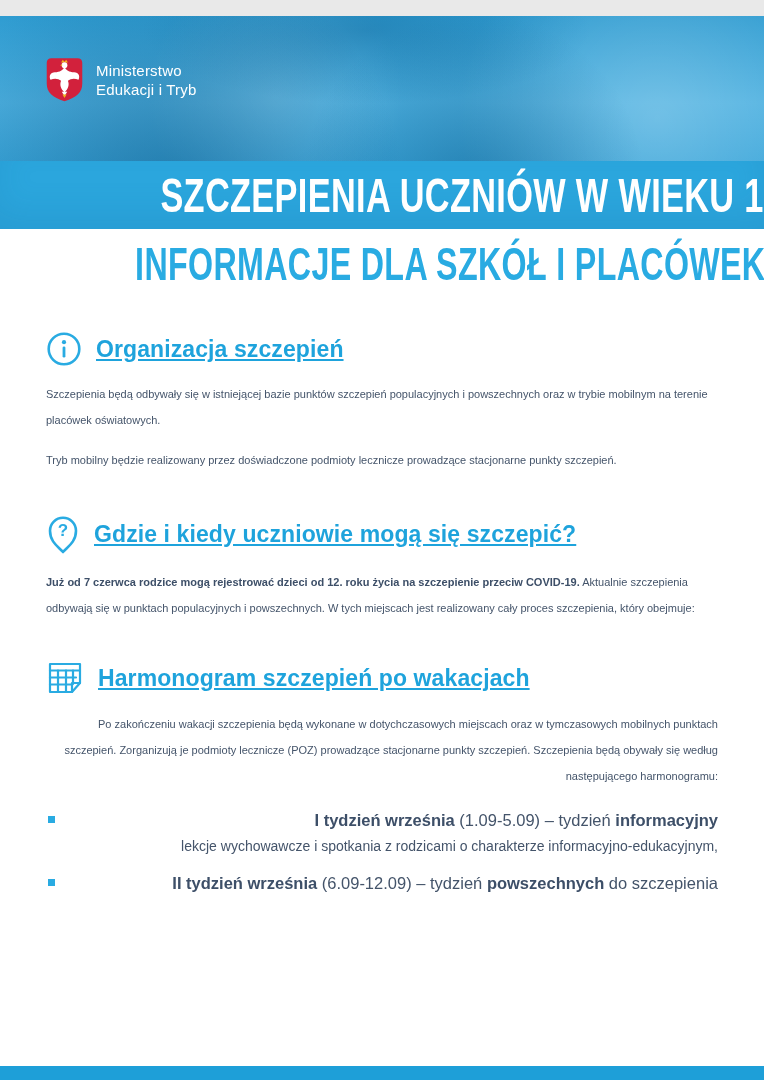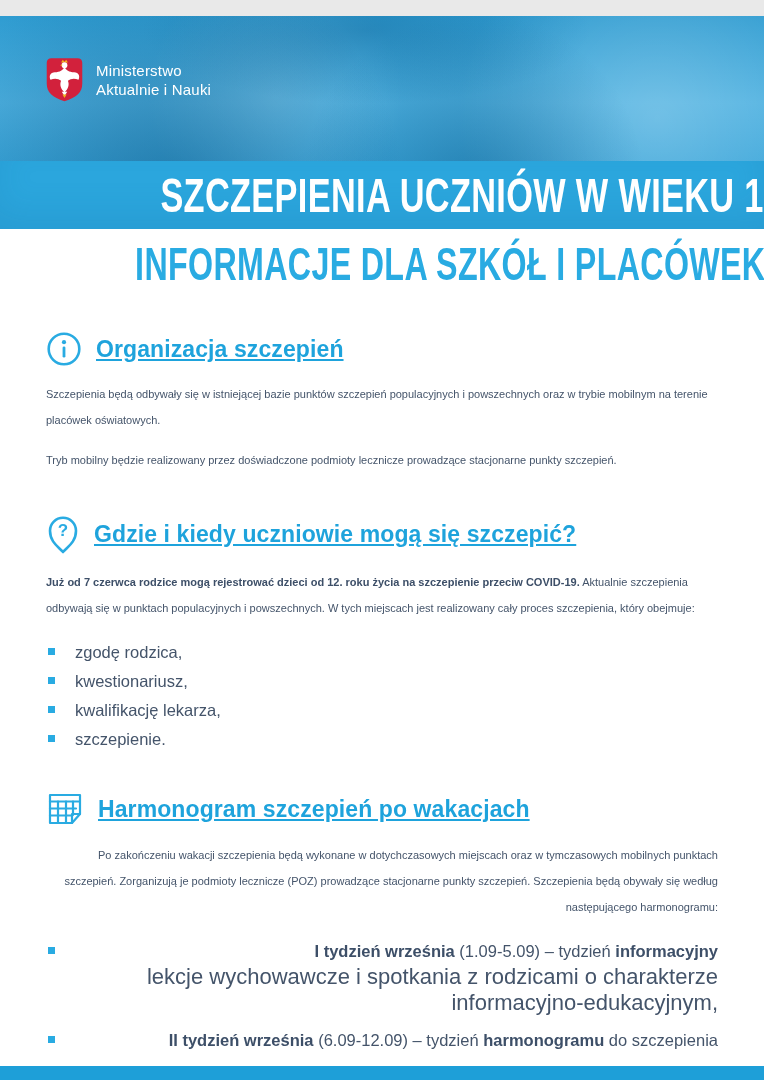--- a/index.html
+++ b/index.html
@@ -56,21 +56,21 @@
 
   ul.squares { list-style:none; margin-top:18px; }
   ul.squares > li {
     position:relative; padding-left:29px; font-size:16.5px; line-height:26px; margin-bottom:3px;
   }
   ul.squares > li::before {
     content:""; position:absolute; left:2px; top:9px;
     width:7px; height:7px; background:#29abe2;
   }
   ul.sched > li { margin-bottom:11px; }
-  .sched-detail { font-size:22px; line-height:26px; }
+  .sched-detail { font-size:14px; line-height:26px; }
   .sched-detail:empty { display:none; }
 
   
   .footer-bar { margin-top:auto; height:14px; background:#1e9fd8; }
 </style>
 </head>
 <body>
 
 <div class="page">
 
@@ -81,21 +81,21 @@
           <path d="M30 66 C12 60 4 53 4 40 L4 10 Q4 3 11 3 L49 3 Q56 3 56 10 L56 40 C56 53 48 60 30 66 Z" fill="#d2213c"></path>
           <polygon points="25,9 27.5,5 30,8 32.5,5 35,9" fill="#f0b41e"></polygon>
           <circle cx="30" cy="13" r="4.2" fill="#ffffff"></circle>
           <polygon points="23.5,13 26.5,11.6 26.5,14.4" fill="#f0b41e"></polygon>
           <path d="M30 15 C28 21 23 23 16 23.5 C9 24 7 29 9.5 34.5 C15 32 21 32.5 25 36 C22.5 42 24.5 48 30 53 C35.5 48 37.5 42 35 36 C39 32.5 45 32 50.5 34.5 C53 29 51 24 44 23.5 C37 23 32 21 30 15 Z" fill="#ffffff"></path>
           <path d="M26 52 L30 58 L34 52 Z" fill="#ffffff"></path>
           <polygon points="27,56 30,61 33,56" fill="#f0b41e"></polygon>
         </svg>
         <div class="logo-text">
           <div>Ministerstwo</div>
-          <div>Aktualnie i Nauki</div>
+          <div>Edukacji i Tryb</div>
         </div>
       </div>
     </div>
     <div class="title-band">
       <h1 class="main-title"><span class="condensed">SZCZEPIENIA UCZNIÓW W WIEKU 12-18 LAT</span></h1>
     </div>
   </header>
 
   <div class="subtitle-wrap">
     <h2 class="subtitle condensed">INFORMACJE DLA SZKÓŁ I PLACÓWEK</h2>
@@ -118,26 +118,20 @@
 
     <section class="section" style="margin-top:40px;">
       <div class="heading-row">
         <svg class="sec-icon" width="34" height="42" viewBox="0 0 34 42" aria-hidden="true">
           <path d="M17 39 C12.5 33.8 4 29.2 4 17.8 A13 13 0 1 1 30 17.8 C30 29.2 21.5 33.8 17 39 Z" fill="none" stroke="#29abe2" stroke-width="2.6" stroke-linejoin="round"></path>
           <text x="17" y="23" text-anchor="middle" font-family="Liberation Sans, sans-serif" font-size="17" font-weight="700" fill="#29abe2">?</text>
         </svg>
         <h3>Gdzie i kiedy uczniowie mogą się szczepić?</h3>
       </div>
       <p><strong>Już od 7 czerwca rodzice mogą rejestrować dzieci od 12. roku życia na szczepienie przeciw COVID-19.</strong><span> Aktualnie szczepienia odbywają się w punktach populacyjnych i powszechnych. W tych miejscach jest realizowany cały proces szczepienia, który obejmuje:</span></p>
-      <ul class="squares">
-        <li>zgodę rodzica,</li>
-        <li>kwestionariusz,</li>
-        <li>kwalifikację lekarza,</li>
-        <li>szczepienie.</li>
-      </ul>
     </section>
 
     <section class="section" style="margin-top:38px;text-align:right;">
       <div class="heading-row">
         <svg class="sec-icon" width="38" height="38" viewBox="0 0 38 38" aria-hidden="true">
           <g fill="none" stroke="#29abe2" stroke-width="2.2" stroke-linejoin="round" stroke-linecap="round">
             <path d="M4 5 H34 V24 L26 33 H4 Z"></path>
             <line x1="4" y1="11.5" x2="34" y2="11.5"></line>
             <line x1="4" y1="18.5" x2="30" y2="18.5"></line>
             <line x1="4" y1="25.5" x2="26" y2="25.5"></line>
@@ -149,21 +143,21 @@
         </svg>
         <h3>Harmonogram szczepień po wakacjach</h3>
       </div>
       <p>Po zakończeniu wakacji szczepienia będą wykonane w dotychczasowych miejscach oraz w tymczasowych mobilnych punktach szczepień. Zorganizują je podmioty lecznicze (POZ) prowadzące stacjonarne punkty szczepień. Szczepienia będą obywały się według następującego harmonogramu:</p>
       <ul class="squares sched">
         <li>
           <div class="sched-line"><strong>I tydzień września</strong><span> (1.09-5.09)  –  tydzień </span><strong>informacyjny</strong><span></span></div>
           <div class="sched-detail">lekcje wychowawcze i spotkania z rodzicami o charakterze informacyjno-edukacyjnym,</div>
         </li>
         <li>
-          <div class="sched-line"><strong>II tydzień września</strong><span> (6.09-12.09)  –  tydzień </span><strong>harmonogramu</strong><span> do szczepienia</span></div>
+          <div class="sched-line"><strong>II tydzień września</strong><span> (6.09-12.09)  –  tydzień </span><strong>powszechnych</strong><span> do szczepienia</span></div>
 
         </li>
 
       </ul>
     </section>
 
   </main>
 
   <footer class="footer-bar"></footer>
 </div>

